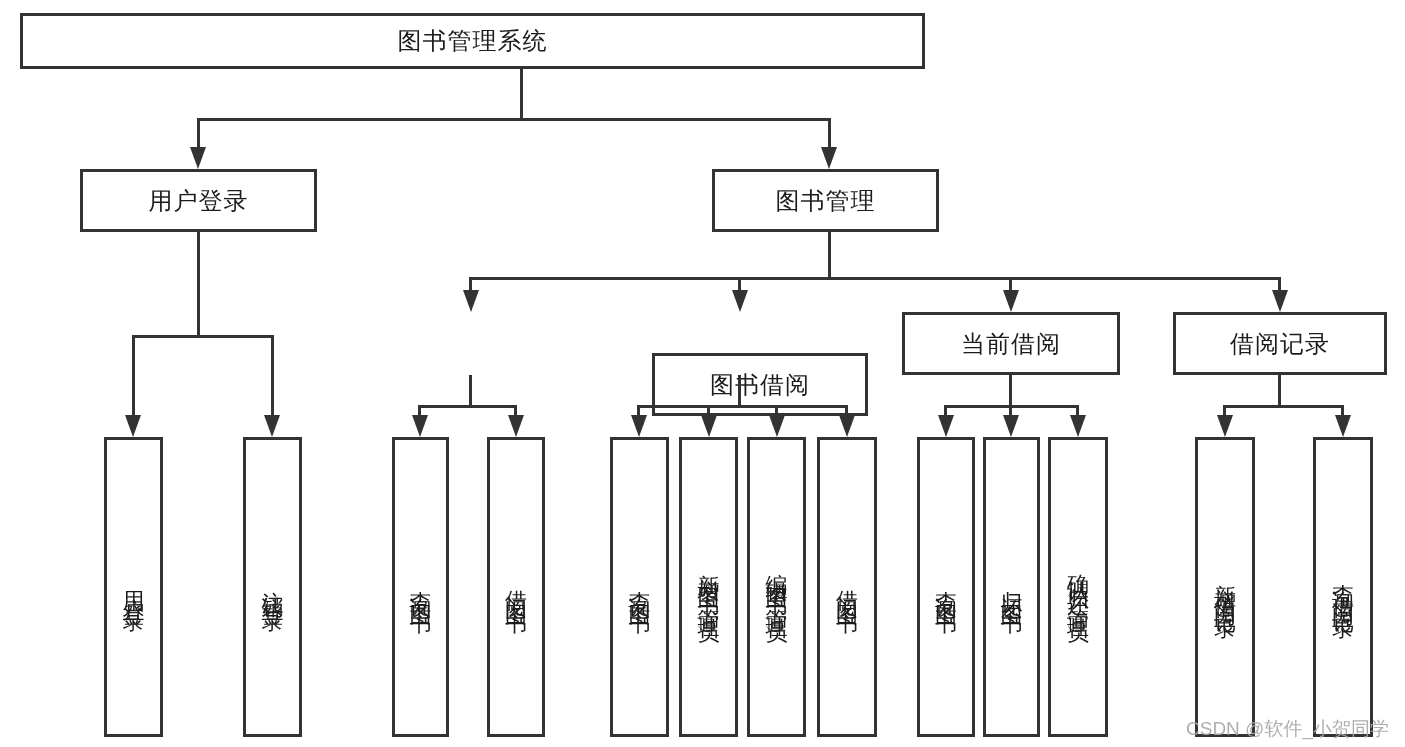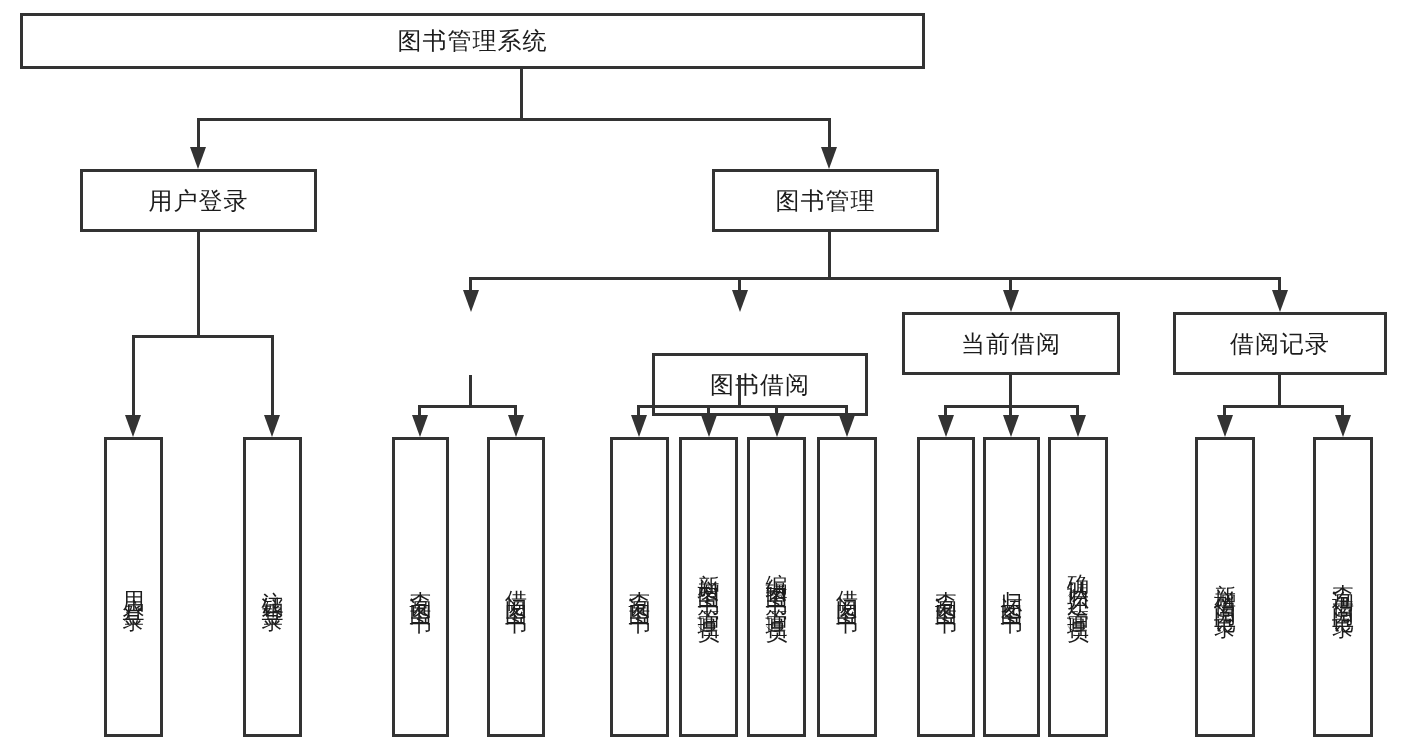--- a/index.html
+++ b/index.html
@@ -177,14 +177,15 @@
     <span class="vtext">确认归还（管理员）</span>
   </div>
 
   <div class="box v" style="left:1195px;width:60px;">
     <span class="vtext">新增借阅记录</span>
   </div>
   <div class="box v" style="left:1313px;width:60px;">
     <span class="vtext">查询借阅记录</span>
   </div>
 
+  <div class="watermark">CSDN @软件_小贺同学</div>
 
 </div>
 
 </body></html>

